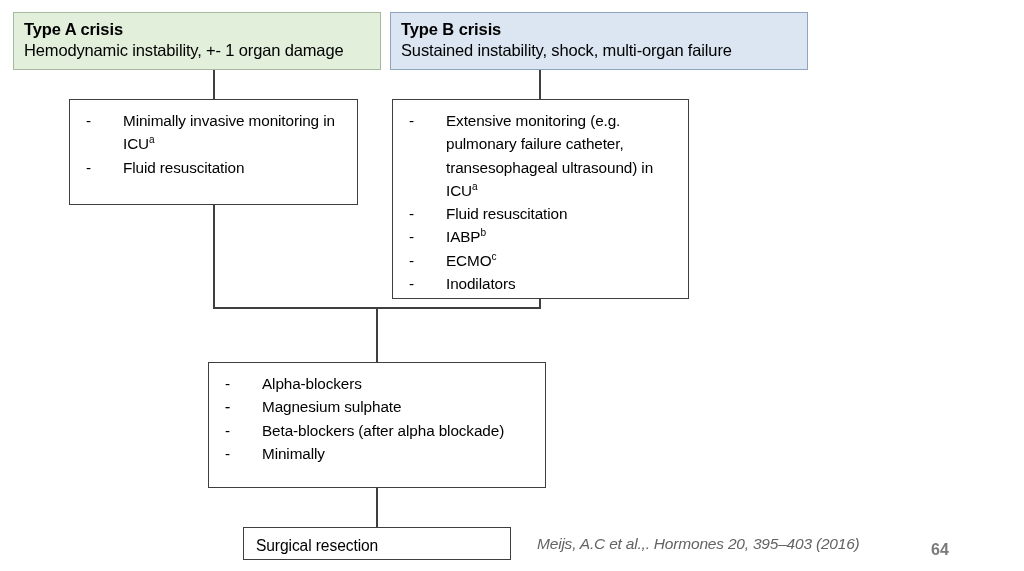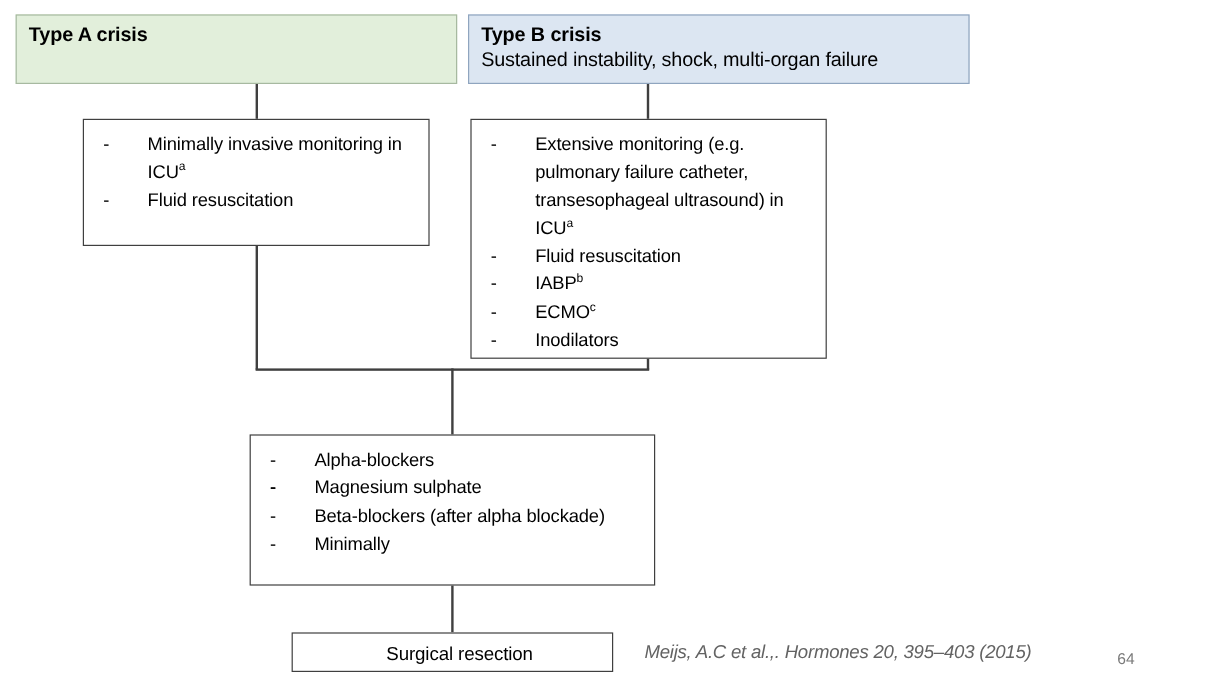--- a/index.html
+++ b/index.html
@@ -87,21 +87,20 @@
     vertical-align: super;
     line-height: 0;
   }
 
   
   .plain-text {
     font-size: 15.6px;
     letter-spacing: -0.1px;
     line-height: 1.4;
     padding: 7px 0 0 12px;
-    text-align: center;
   }
 
   
   .connector {
     position: absolute;
     background: #3f3f3f;
   }
   .v-line { width: 1.6px; }
   .h-line { height: 1.6px; }
 
@@ -109,31 +108,33 @@
   .citation {
     position: absolute;
     font-style: italic;
     font-size: 15.5px;
     color: #636363;
     letter-spacing: -0.2px;
     white-space: nowrap;
   }
   .slide-num {
     position: absolute;
-    font-size: 13px;
+    font-size: 16px;
     color: #7a7a7a;
+    font-weight: bold;
   }
 </style>
 </head>
 <body>
 
 <div id="slide">
 
   <div class="hdr-box green" style="left:13px; top:12px; width:368px; height:58px;">
     <div class="hdr-title">Type A crisis</div>
+    <div class="hdr-sub">Hemodynamic instability, +- 1 organ damage</div>
   </div>
 
   <div class="hdr-box blue" style="left:390px; top:12px; width:418px; height:58px;">
     <div class="hdr-title">Type B crisis</div>
     <div class="hdr-sub">Sustained instability, shock, multi-organ failure</div>
   </div>
 
   <div class="connector v-line" style="left:213px; top:70px; height:30px;"></div>
 
   <div class="connector v-line" style="left:539px; top:70px; height:30px;"></div>
@@ -213,17 +214,17 @@
       </ul>
     </div>
   </div>
 
   <div class="connector v-line" style="left:376px; top:488px; height:39px;"></div>
 
   <div class="box" style="left:243px; top:527px; width:268px; height:33px;">
     <div class="plain-text">Surgical resection</div>
   </div>
 
-  <div class="citation" style="left:537px; top:535px;">Meijs, A.C et al.,. Hormones 20, 395–403 (2015)</div>
+  <div class="citation" style="left:537px; top:535px;">Meijs, A.C et al.,. Hormones 20, 395–403 (2016)</div>
 
   <div class="slide-num" style="left:931px; top:541px;">64</div>
 
 </div>
 
 </body></html>

